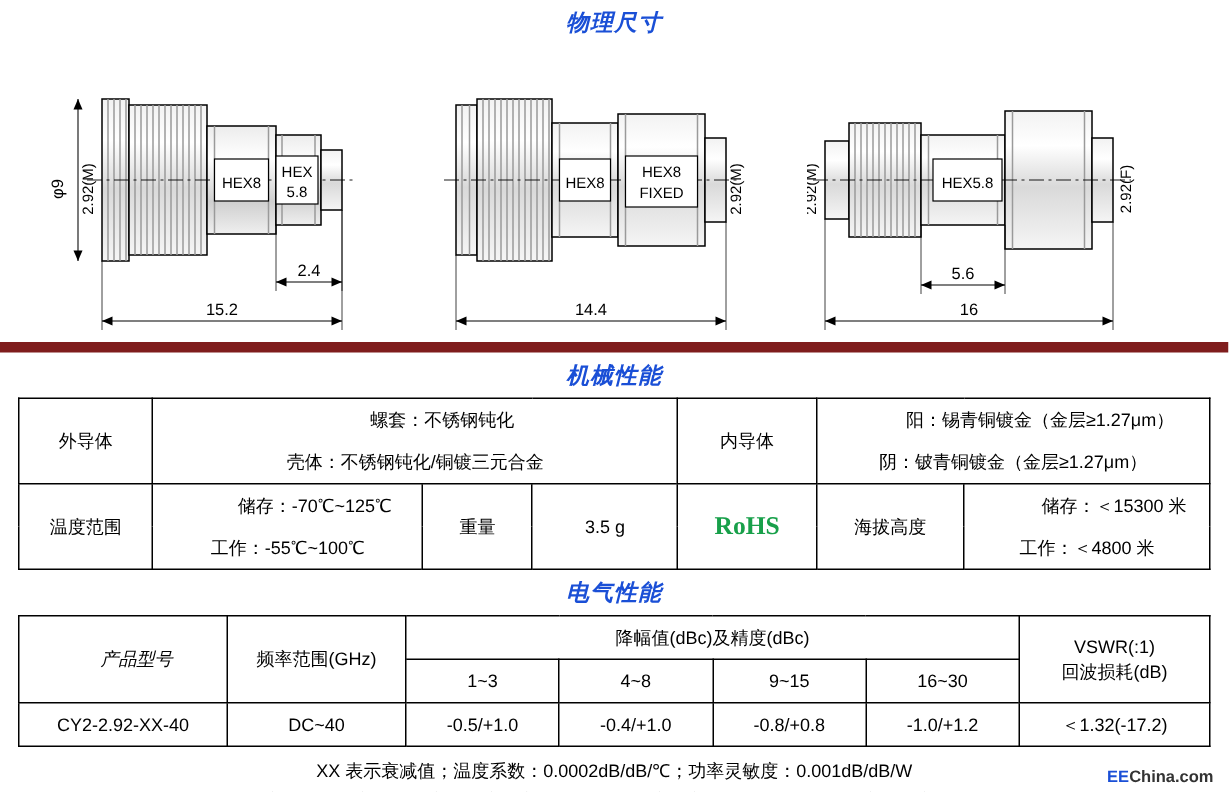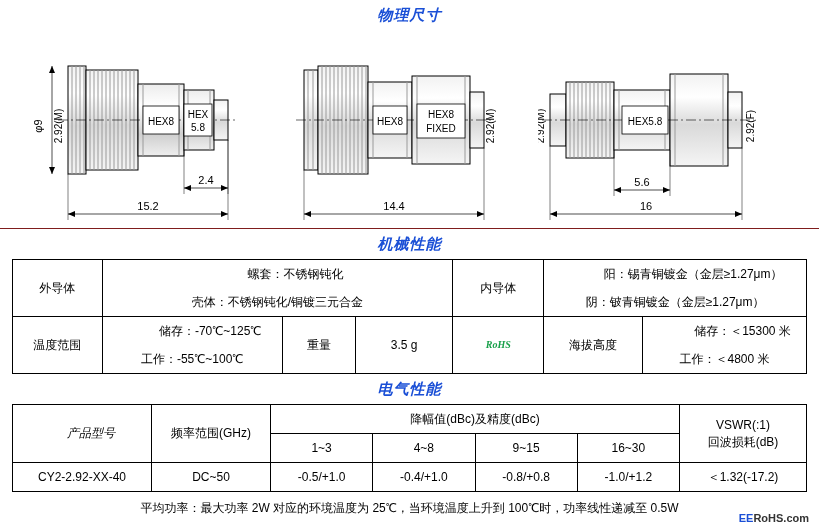--- a/index.html
+++ b/index.html
@@ -17,21 +17,21 @@
     color:#1a4fd6;
     font-size:15px;
     font-weight:bold;
     letter-spacing:1px;
     font-style:italic;
   }
   
   #drawings{
     position:relative;
     height:198px;
-    border-bottom:1px solid #7f1d1d;
+    border-bottom:7px solid #7f1d1d;
   }
   .dwg{position:absolute;top:18px;}
   .dwg1{left:28px;}
   .dwg2{left:288px;}
   .dwg3{left:538px;}
   
   table{
     border-collapse:collapse;
     width:795px;
     margin:0 auto;
@@ -39,21 +39,21 @@
   }
   table td{
     border:1px solid #000;
     text-align:center;
     padding:3px 4px;
     line-height:1.35;
   }
   .mech td{height:22px;}
   .nb-b{border-bottom:none !important;padding-left:40px;}
   .nb-t{border-top:none !important;}
-  .rohs{color:#18a04a;font-weight:bold;font-style:italic;font-size:10px;font-family:"Liberation Serif",serif;}
+  .rohs{color:#18a04a;font-weight:bold;font-size:17px;font-family:"Liberation Serif",serif;}
   .title-wrap{padding:6px 0 5px;}
   .elec td{height:22px;}
   .model{font-style:italic;padding-left:22px;}
   .notes{
     text-align:center;
     font-size:12px;
     line-height:1.7;
     margin-top:6px;
   }
   .footer{
@@ -317,30 +317,31 @@
     </td>
   </tr>
   <tr>
     <td>1~3</td>
     <td>4~8</td>
     <td>9~15</td>
     <td>16~30</td>
   </tr>
   <tr>
     <td>CY2-2.92-XX-40</td>
-    <td>DC~50</td>
+    <td>DC~40</td>
     <td>-0.5/+1.0</td>
     <td>-0.4/+1.0</td>
     <td>-0.8/+0.8</td>
     <td>-1.0/+1.2</td>
     <td>＜1.32(-17.2)</td>
   </tr>
 </tbody>
   </table>
 
 <div class="notes">
+  <div>XX 表示衰减值；温度系数：0.0002dB/dB/℃；功率灵敏度：0.001dB/dB/W</div>
   <div>平均功率：最大功率 2W 对应的环境温度为 25℃，当环境温度上升到 100℃时，功率线性递减至 0.5W</div>
 
 </div>
 
 <div class="footer">
-  <span class="ee">EE</span><span>RoHS.com</span>
+  <span class="ee">EE</span><span>China.com</span>
 </div>
 
 </body></html>

